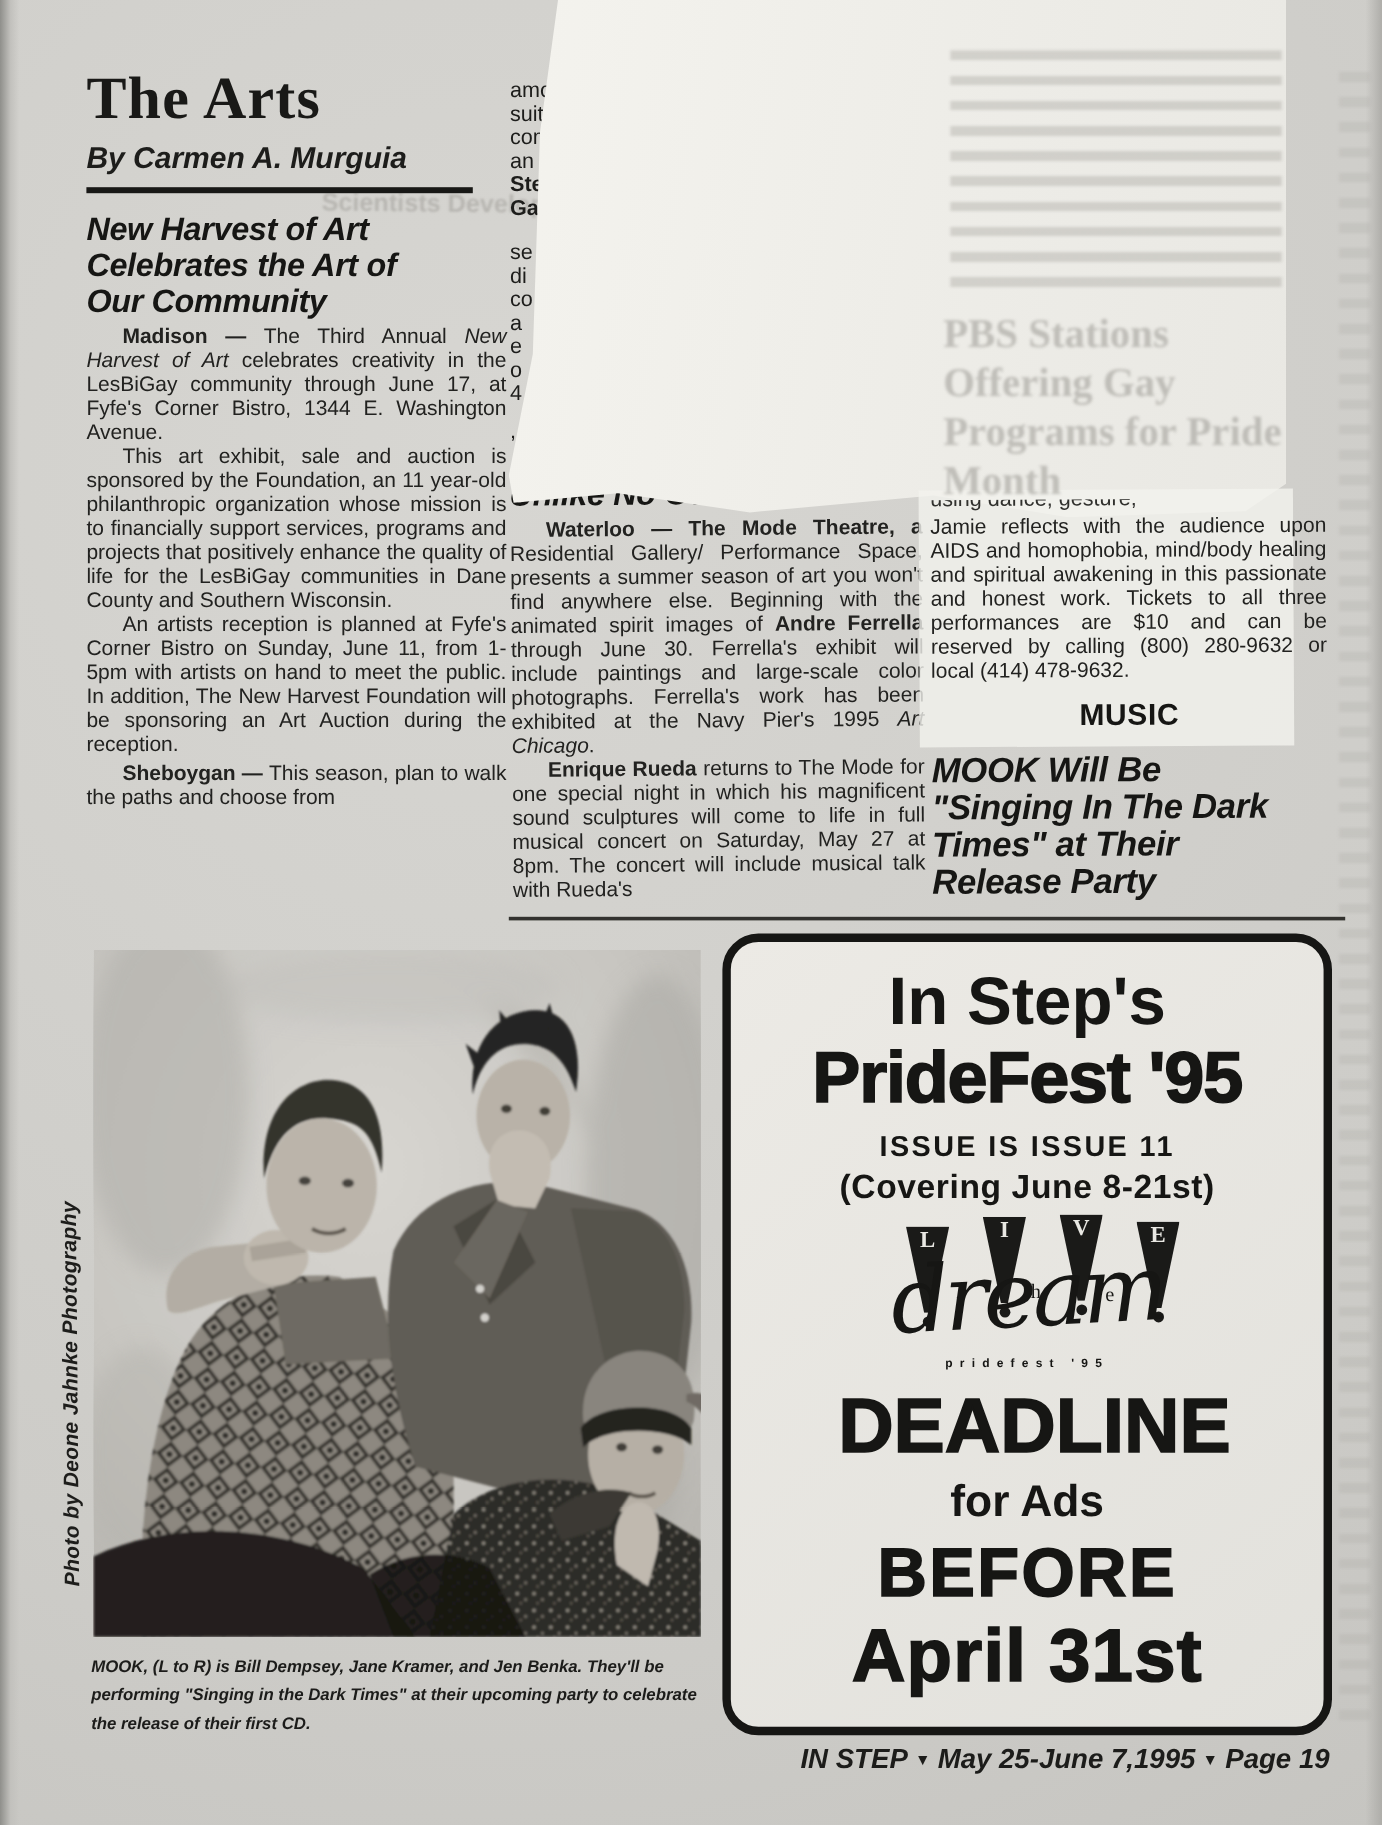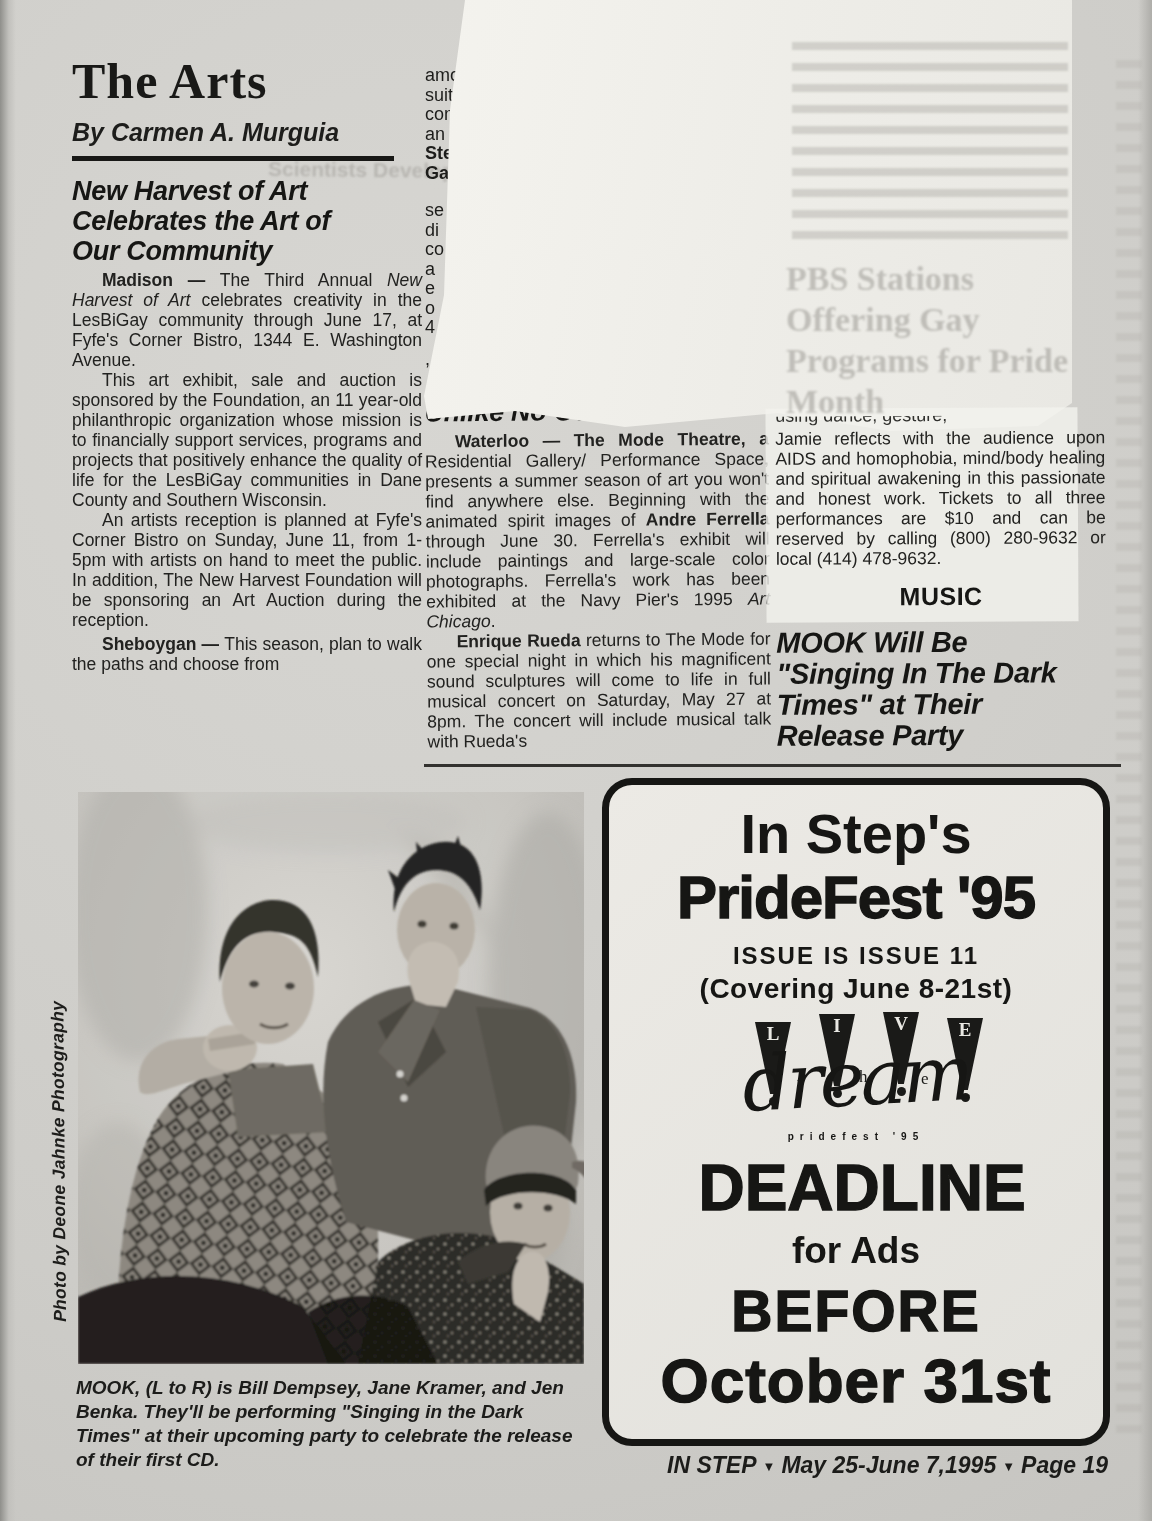--- a/index.html
+++ b/index.html
@@ -60,21 +60,21 @@
   .cutline span{display:block;font-size:18px;line-height:20px;transform:translateY(-11px);color:#30302d;}
   .p7{margin-top:3px;}
   .music{margin-top:14px;text-align:center;font-weight:bold;font-size:25px;letter-spacing:.5px;color:#161614;}
   .mook{font-size:29px;line-height:31px;margin-top:16px;}
 
   .photo{position:absolute;left:78px;top:792px;width:506px;height:572px;overflow:hidden;z-index:1;}
   .photo svg{display:block;width:100%;height:100%;filter:blur(.6px) contrast(.98);}
   .credit{position:absolute;left:50px;top:1322px;transform:rotate(-90.5deg);transform-origin:0 0;
     font-style:italic;font-weight:bold;font-size:17.5px;letter-spacing:.3px;white-space:nowrap;z-index:1;}
   .caption{position:absolute;left:76px;top:1376px;width:512px;margin:0;z-index:1;
-    font-style:italic;font-weight:bold;font-size:19px;line-height:24px;color:#1c1c1a;}
+    font-style:italic;font-weight:bold;font-size:14px;line-height:24px;color:#1c1c1a;}
 
   .ad{position:absolute;left:602px;top:778px;width:494px;height:654px;z-index:4;
     border:7px solid #161614;border-radius:30px;text-align:center;
     background:linear-gradient(140deg,#eceae5,#e2e1dc);}
   .ad div{line-height:1.03;color:#161614;}
   .fat{-webkit-text-stroke:1.4px #161614;}
   .ad-l1{margin-top:20px;font-size:56px;font-weight:bold;}
   .ad-l2{margin-top:4px;font-size:60px;font-weight:bold;letter-spacing:-1px;}
   .ad-l3{margin-top:16px;font-size:24px;font-weight:bold;letter-spacing:2px;}
   .ad-l4{margin-top:6px;font-size:28px;font-weight:bold;letter-spacing:.5px;}
@@ -280,19 +280,19 @@
         </div>
       <span class="thel t1">t</span>
       <span class="thel t2">h</span>
       <span class="thel t3">e</span>
       <div class="script">dream</div>
       <div class="tagline">pridefest '95</div>
     </div>
     <div class="ad-d1 fat">DEADLINE</div>
     <div class="ad-d2">for Ads</div>
     <div class="ad-d4 fat">BEFORE</div>
-    <div class="ad-d5 fat">October 31st</div>
+    <div class="ad-d5 fat">April 31st</div>
   </div>
 
   <div class="footer">
     <span>IN STEP</span><span class="tri">▼</span><span>May 25-June 7,1995</span><span class="tri">▼</span><span>Page 19</span>
   </div>
 </div>
 
 </body></html>

